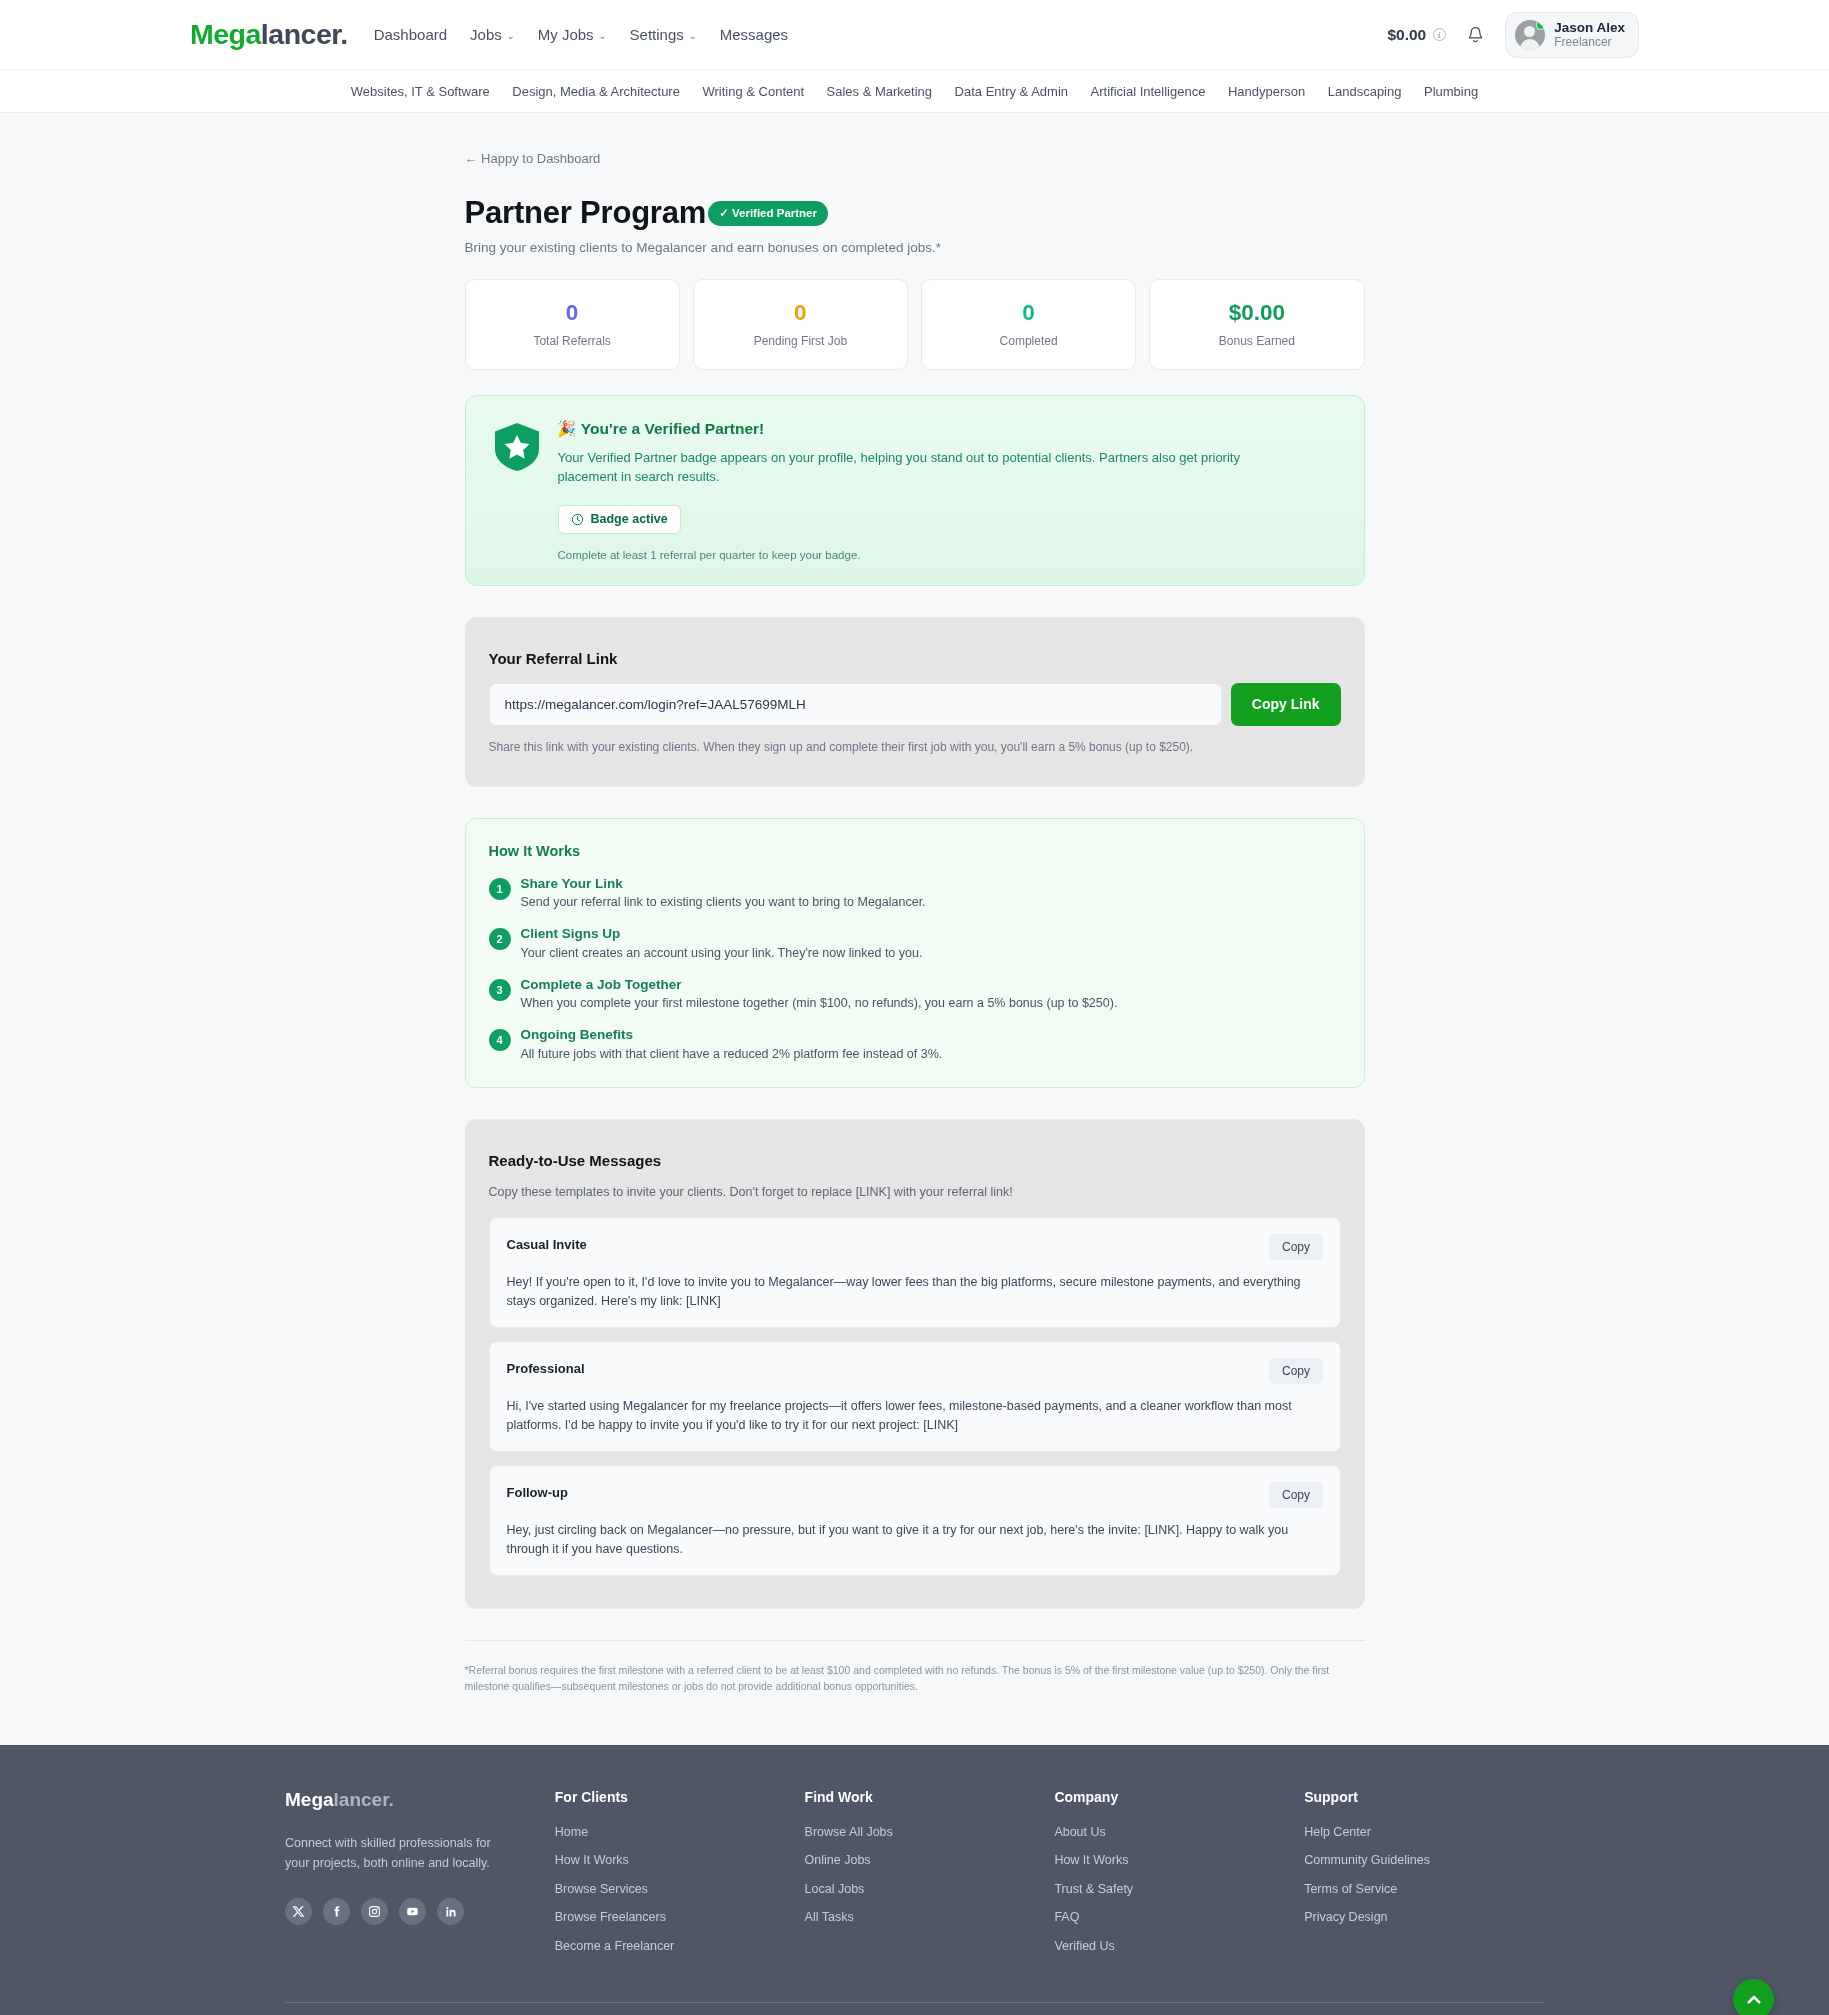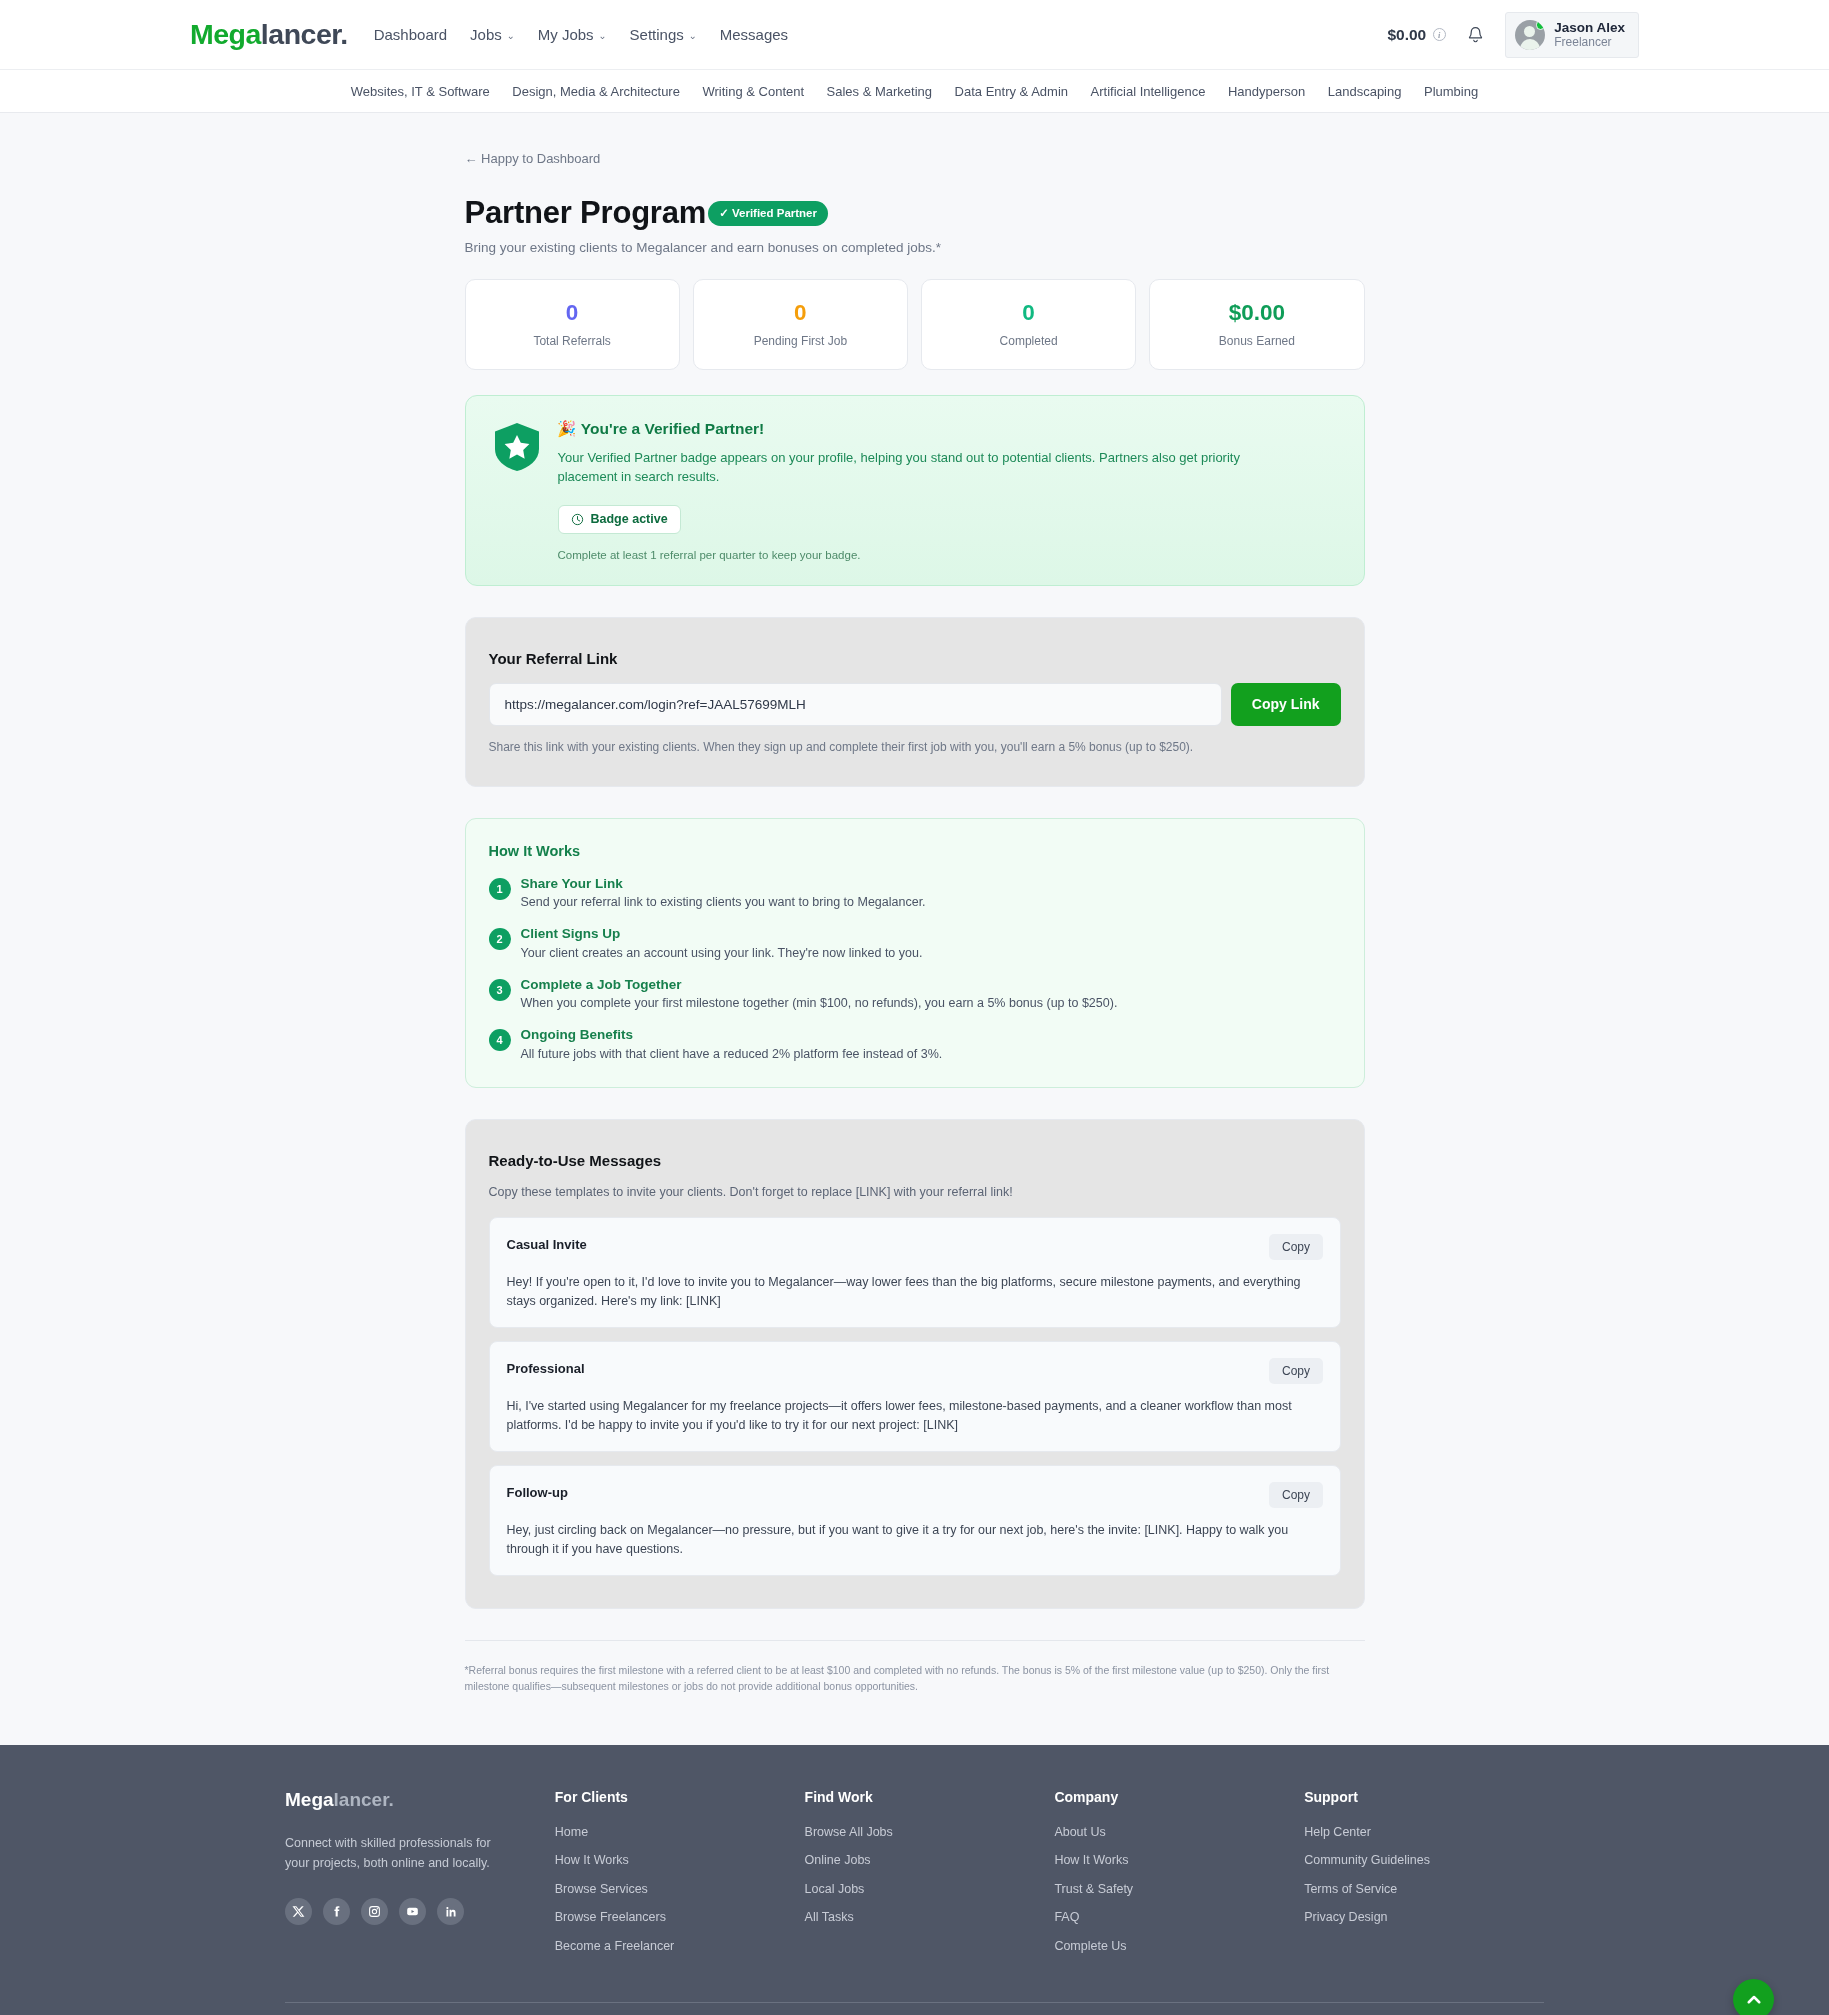--- a/index.html
+++ b/index.html
@@ -59,21 +59,21 @@
     font-size: 8.5px; font-weight: 700; font-style: italic;
     display: flex; align-items: center; justify-content: center;
     font-family: "Liberation Serif", serif;
   }
   .bell { width: 17px; height: 20px; position: relative; }
   .bell svg { width: 17px; height: 20px; }
 
   .userchip {
     display: flex; align-items: center; gap: 9.5px;
     background: #f4f6f8; border: 0.5px solid #e6e9ed;
-    border-radius: 3px; padding: 7px 13px 7px 9px;
+    border-radius: 12px; padding: 7px 13px 7px 9px;
   }
   .avatar {
     width: 30px; height: 30px; border-radius: 50%;
     background: #9aa0a6; position: relative; overflow: hidden; flex: none;
   }
   .avatar .head {
     position: absolute; width: 11px; height: 11px; border-radius: 50%;
     background: #eaf3ec; left: 9.5px; top: 6.5px;
   }
   .avatar .body {
@@ -504,21 +504,21 @@
       </ul>
     </div>
 
     <div class="fcol c3">
       <h3>Company</h3>
       <ul>
         <li><a href="#">About Us</a></li>
         <li><a href="#">How It Works</a></li>
         <li><a href="#">Trust &amp; Safety</a></li>
         <li><a href="#">FAQ</a></li>
-        <li><a href="#">Complete Us</a></li>
+        <li><a href="#">Verified Us</a></li>
       </ul>
     </div>
 
     <div class="fcol c4">
       <h3>Support</h3>
       <ul>
         <li><a href="#">Help Center</a></li>
         <li><a href="#">Community Guidelines</a></li>
         <li><a href="#">Terms of Service</a></li>
         <li><a href="#">Privacy Design</a></li>

